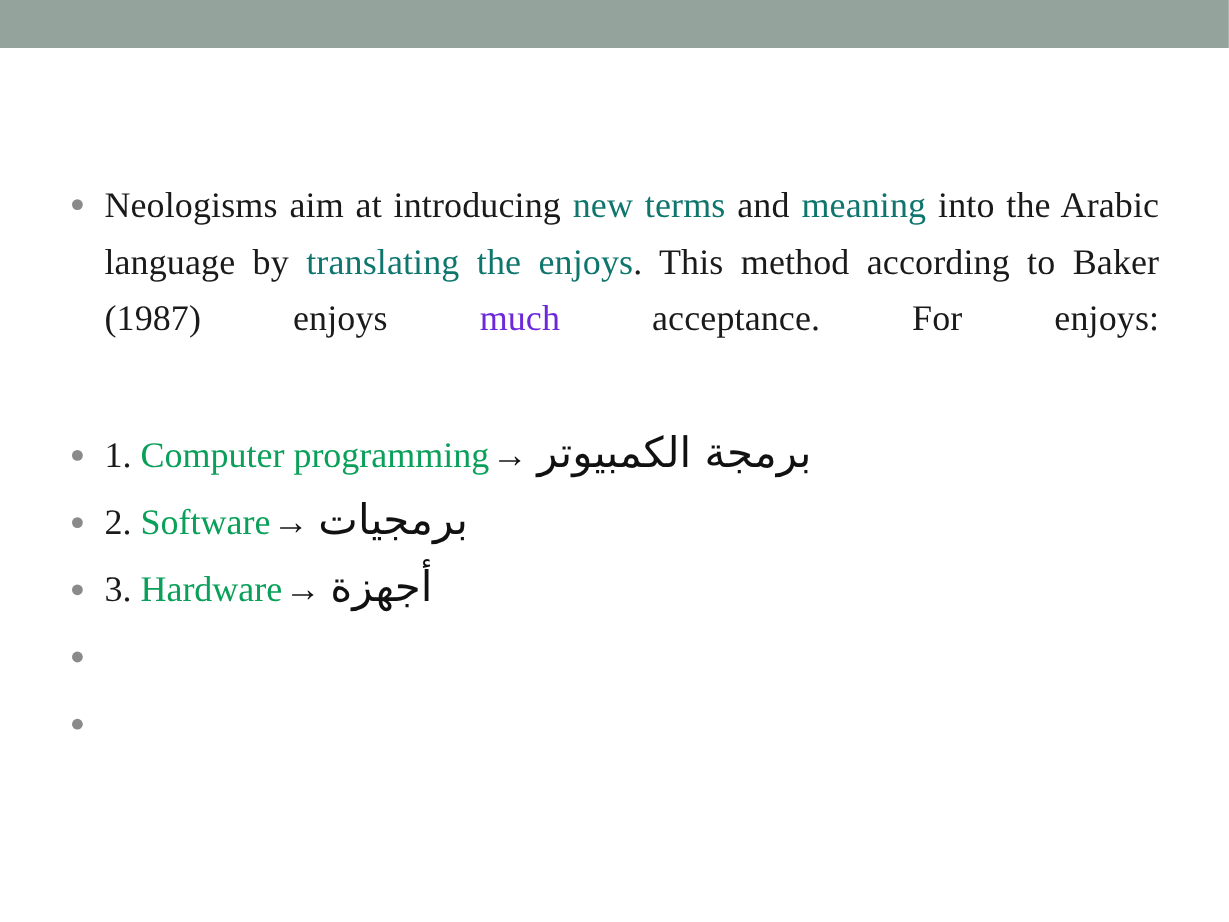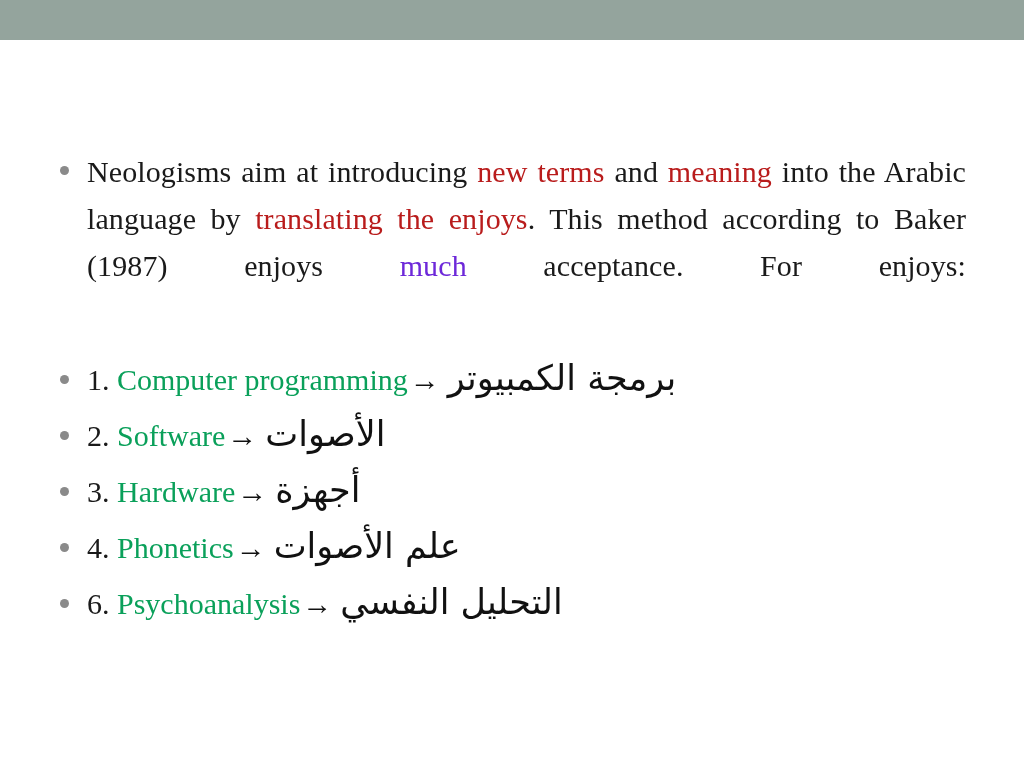--- a/index.html
+++ b/index.html
@@ -60,21 +60,21 @@
     text-align: justify;
     text-justify: inter-word;
     letter-spacing: 0.1px;
   }
   .para-text::after {
     content: "";
     display: inline-block;
     width: 100%;
   }
 
-  .kw-blue  { color: #b91c1c; }
+  .kw-blue  { color: #0f766e; }
   .kw-red   { color: #6d28d9; }
 
   
   #term-list {
     position: absolute;
     left: 60px;
     top: 310px;
     width: 940px;
   }
 
@@ -133,33 +133,31 @@
 
   <div id="term-list">
 
     <div class="term-row">
       <span class="bullet-dot"></span>
       <span class="term-inner"><span class="term-num">1.</span>&nbsp;<span class="term-en">Computer programming</span><span class="term-arrow">→</span><span class="term-ar">برمجة الكمبيوتر</span></span>
     </div>
 
     <div class="term-row">
       <span class="bullet-dot"></span>
-      <span class="term-inner"><span class="term-num">2.</span>&nbsp;<span class="term-en">Software</span><span class="term-arrow">→</span><span class="term-ar">الأصوات</span></span>
+      <span class="term-inner"><span class="term-num">2.</span>&nbsp;<span class="term-en">Software</span><span class="term-arrow">→</span><span class="term-ar">برمجيات</span></span>
     </div>
 
     <div class="term-row">
       <span class="bullet-dot"></span>
       <span class="term-inner"><span class="term-num">3.</span>&nbsp;<span class="term-en">Hardware</span><span class="term-arrow">→</span><span class="term-ar">أجهزة</span></span>
     </div>
 
     <div class="term-row">
       <span class="bullet-dot"></span>
-      <span class="term-inner"><span class="term-num">4.</span>&nbsp;<span class="term-en">Phonetics</span><span class="term-arrow">→</span><span class="term-ar">علم الأصوات</span></span>
     </div>
 
 
     <div class="term-row">
       <span class="bullet-dot"></span>
-      <span class="term-inner"><span class="term-num">6.</span>&nbsp;<span class="term-en">Psychoanalysis</span><span class="term-arrow">→</span><span class="term-ar">التحليل النفسي</span></span>
     </div>
 
   </div>
 </div>
 
 </body></html>

